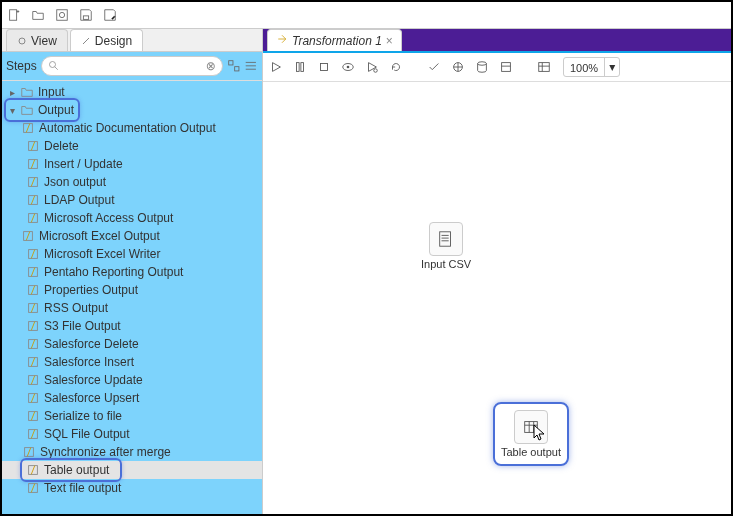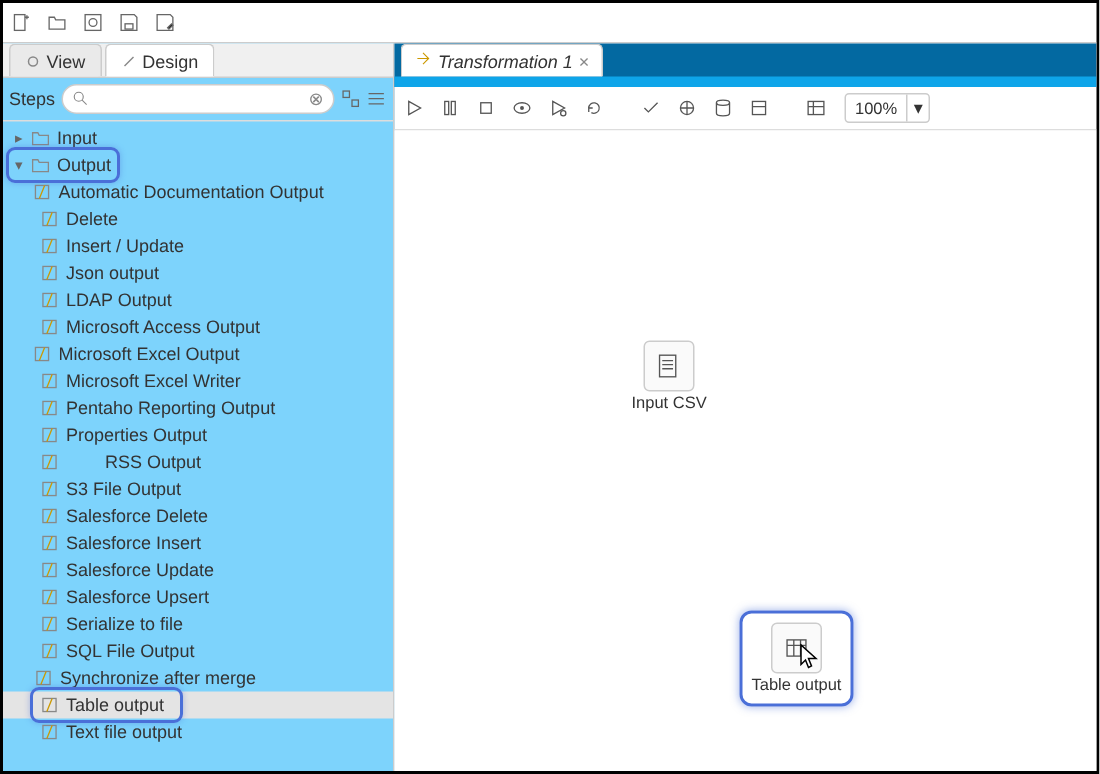--- a/index.html
+++ b/index.html
@@ -23,21 +23,21 @@
 .tree{flex:1;overflow-y:auto;overflow-x:hidden;padding:2px 0}
 .tree-item{display:flex;align-items:center;padding:2px 4px;cursor:pointer;white-space:nowrap;position:relative}
 .tree-item.l0{padding-left:8px}
 .tree-item.l1{padding-left:24px}
 .expander{width:10px;color:#666;font-size:10px}
 .item-icon{width:14px;height:14px;margin-right:4px;flex-shrink:0}
 .item-icon svg{width:14px;height:14px}
 .highlight-box{position:absolute;border:2px solid #4a6fd8;border-radius:6px;pointer-events:none;box-shadow:0 0 4px rgba(74,111,216,.4)}
 .tree-item.selected{background:#e4e4e4}
 .right-panel{flex:1;display:flex;flex-direction:column;position:relative}
-.editor-tabs{display:flex;height:22px;padding-left:4px;border-bottom:7px solid #0ea5e9;background:#0369a1}
+.editor-tabs{display:flex;height:22px;padding-left:4px;border-bottom:2px solid #0ea5e9;background:#4c1d95}
 .editor-tab{padding:3px 8px;border:1px solid #ccc;border-bottom:none;border-radius:4px 4px 0 0;display:flex;align-items:center;gap:4px;background:#fff;cursor:pointer;font-style:italic}
 .editor-tab .close{cursor:pointer;color:#888;font-style:normal}
 .editor-toolbar{display:flex;align-items:center;padding:4px;gap:6px;border-bottom:1px solid #ddd}
 .et-btn{width:18px;height:18px;display:flex;align-items:center;justify-content:center;cursor:pointer;color:#555}
 .et-btn svg{width:14px;height:14px}
 .zoom-ctl{display:flex;align-items:flex-end;border:1px solid #ccc;border-radius:3px;margin-left:4px}
 .zoom-val{padding:2px 6px;font-size:11px}
 .zoom-dd{border-left:1px solid #ccc;padding:2px 4px;cursor:pointer}
 .canvas{flex:1;position:relative;background:#fff}
 .node{position:absolute;display:flex;flex-direction:column;align-items:center;cursor:pointer}
@@ -209,21 +209,21 @@
                 </svg></span>
               <span>Pentaho Reporting Output</span>
             </div>
             <div class="tree-item l1" style="position: relative;">
               <span class="item-icon"><svg viewBox="0 0 16 16">
                   <rect x="3" y="3" width="10" height="10" fill="none" stroke="#888"></rect>
                   <path d="M6 13l4-10" stroke="#c90"></path>
                 </svg></span>
               <span>Properties Output</span>
             </div>
-            <div class="tree-item l1" style="position: relative; gap: 26px;">
+            <div class="tree-item l1" style="position: relative;">
               <span class="item-icon"><svg viewBox="0 0 16 16">
                   <rect x="3" y="3" width="10" height="10" fill="none" stroke="#888"></rect>
                   <path d="M6 13l4-10" stroke="#c90"></path>
                 </svg></span>
               <span>RSS Output</span>
             </div>
             <div class="tree-item l1" style="position: relative;">
               <span class="item-icon"><svg viewBox="0 0 16 16">
                   <rect x="3" y="3" width="10" height="10" fill="none" stroke="#888"></rect>
                   <path d="M6 13l4-10" stroke="#c90"></path>

